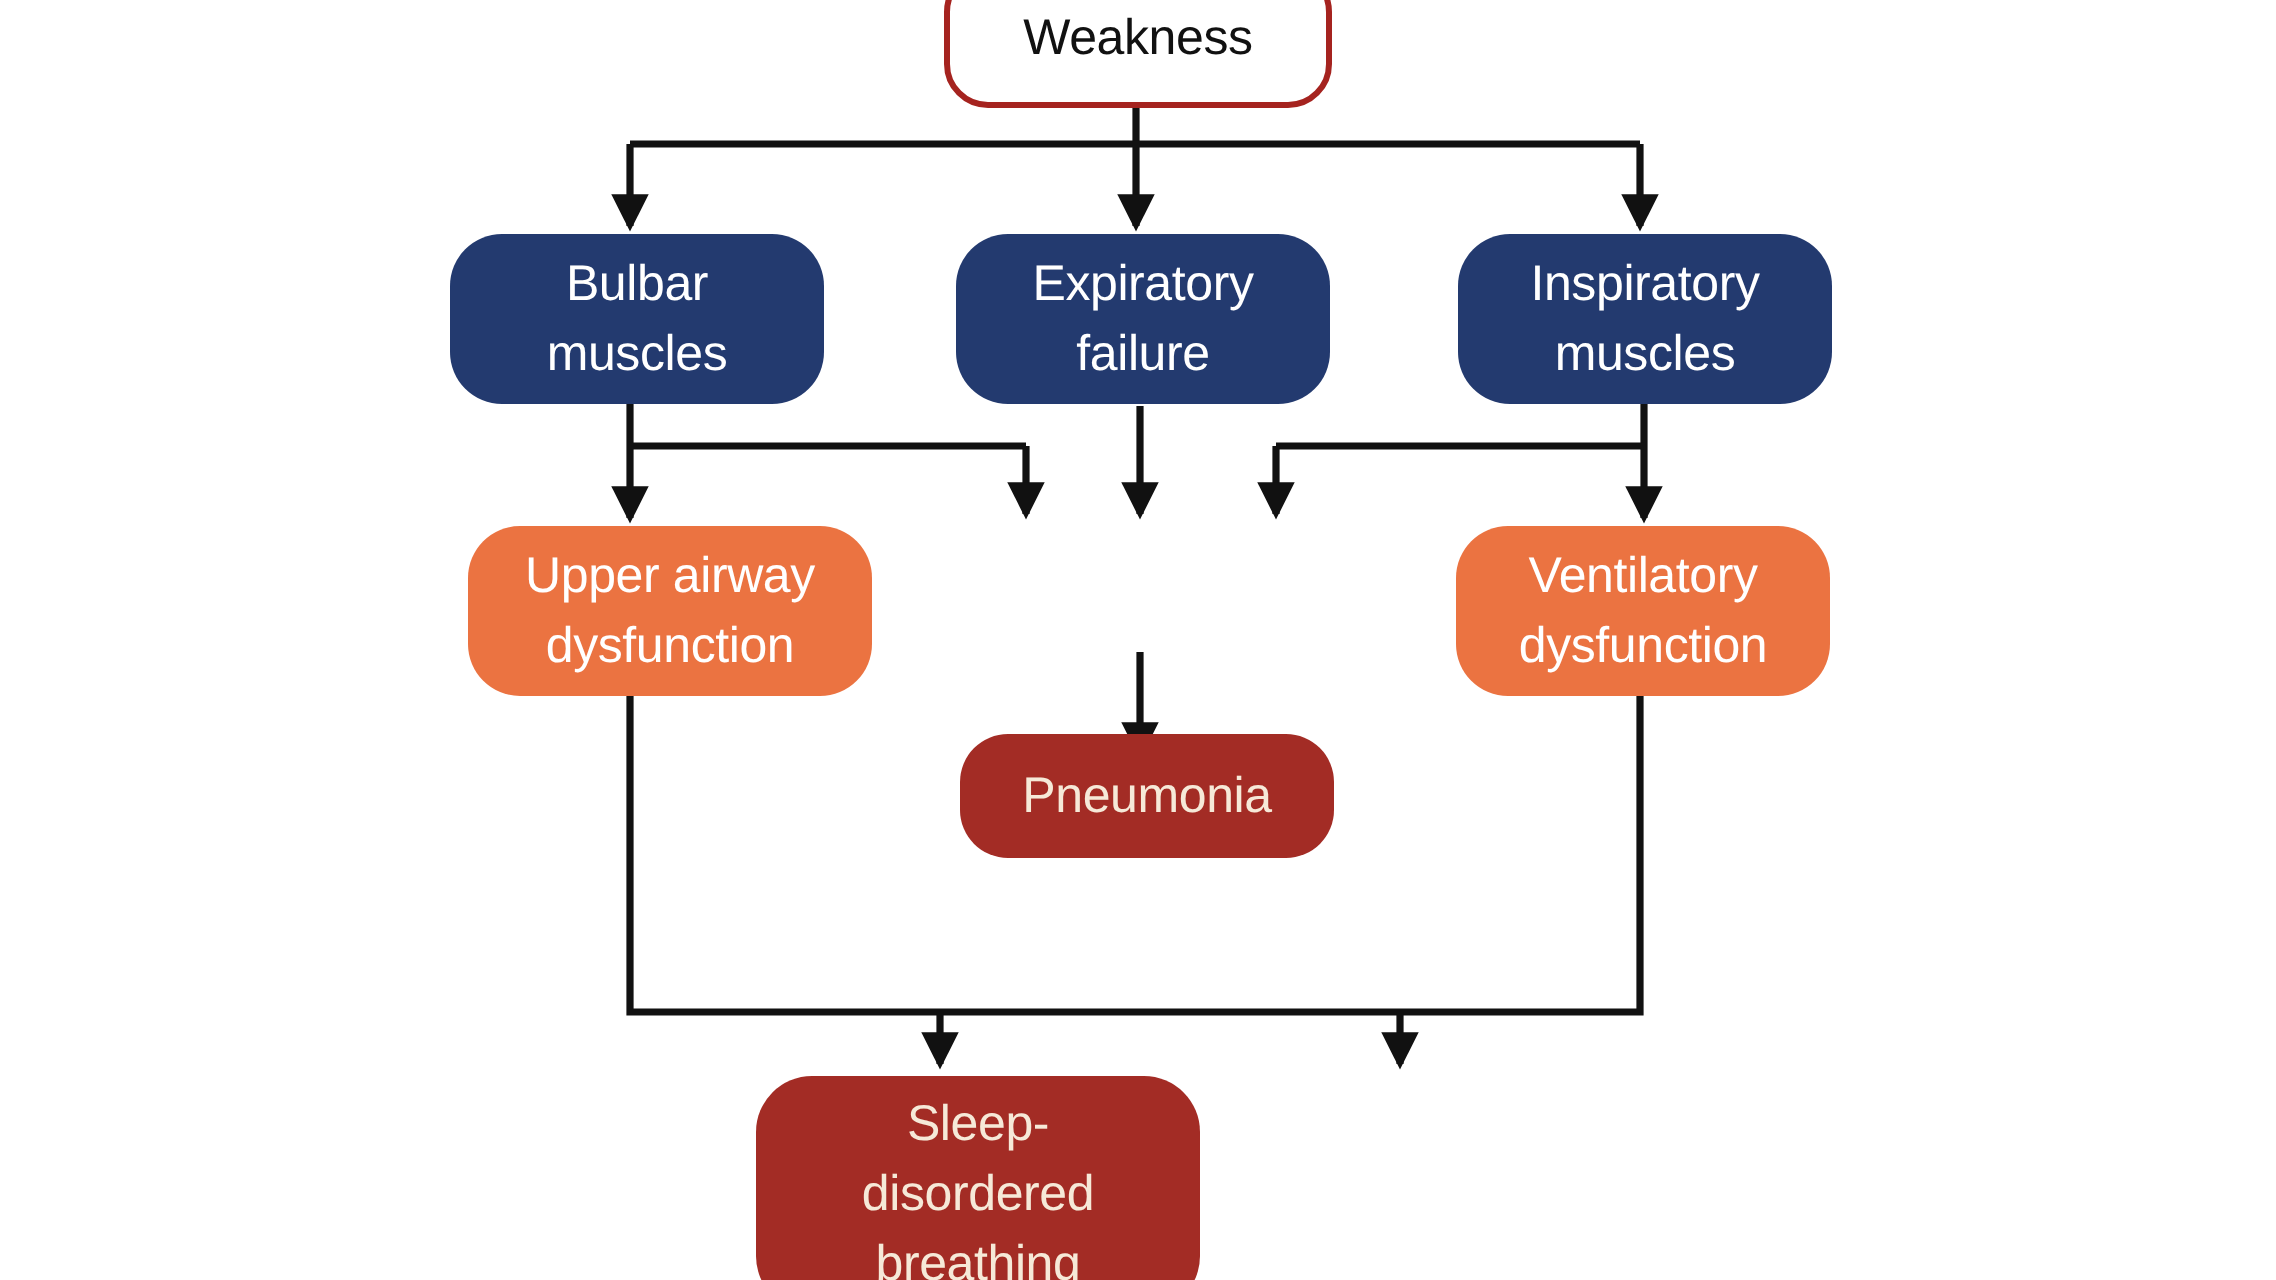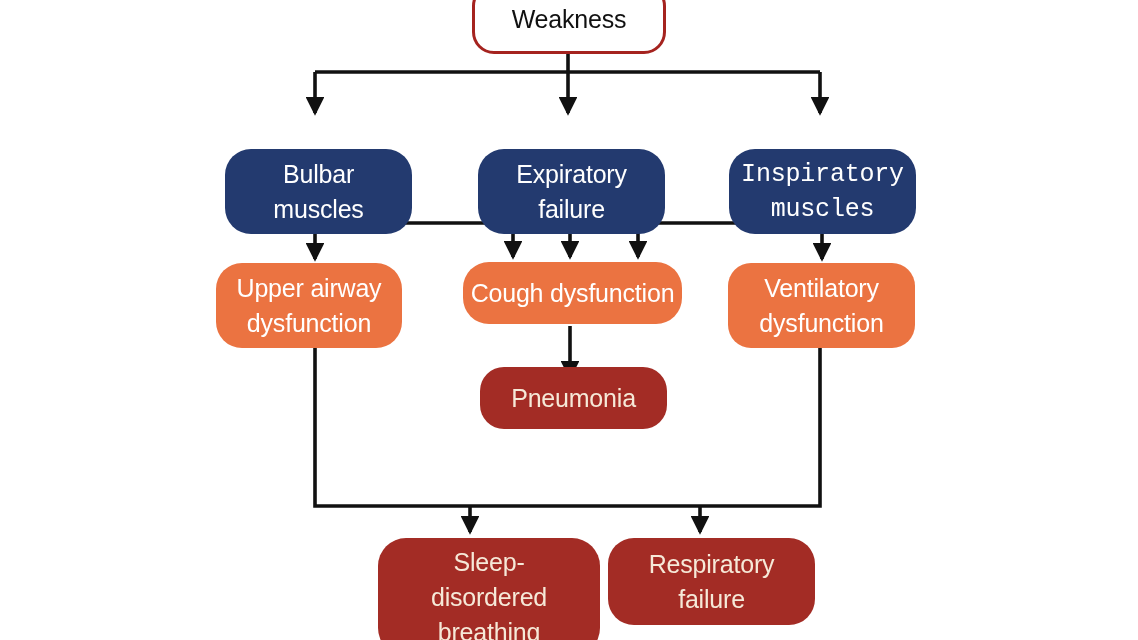--- a/index.html
+++ b/index.html
@@ -32,31 +32,31 @@
     letter-spacing: -0.2px;
     border-radius: 26px;
     color: #ffffff;
   }
   .node.root {
     background: #ffffff;
     border: 3.5px solid var(--root_border, #a5231f);
     color: var(--root_text, #111);
     border-radius: 22px;
   }
-  .node.muscle { background: var(--muscle_bg, #233a6f); color: var(--muscle_text, #fff); margin-top: 32px; }
+  .node.muscle { background: var(--muscle_bg, #233a6f); color: var(--muscle_text, #fff); }
   .node.dys    { background: var(--dysfunction_bg, #eb7341); color: var(--dysfunction_text, #fff); }
   .node.outcome{ background: var(--outcome_bg, #a32c25); color: var(--outcome_text, #f6e9d8); }
 
   #n-weakness    { left: 472px; top: -16px;  width: 188px; height: 64px; }
   #n-bulbar      { left: 225px; top: 117px;  width: 187px; height: 85px; }
   #n-expiratory  { left: 478px; top: 117px;  width: 187px; height: 85px; }
-  #n-inspiratory { left: 729px; top: 117px;  width: 187px; height: 85px; font-family: Liberation Mono, monospace; }
-  #n-upper       { left: 216px; top: 263px;  width: 186px; height: 85px; }
+  #n-inspiratory { left: 729px; top: 117px;  width: 187px; height: 85px; }
+  #n-upper       { left: 234px; top: 263px;  width: 202px; height: 85px; }
   #n-cough       { left: 463px; top: 262px;  width: 219px; height: 62px; }
-  #n-ventilatory { left: 728px; top: 263px;  width: 187px; height: 85px; border-radius: 23px; }
+  #n-ventilatory { left: 728px; top: 263px;  width: 187px; height: 85px; }
   #n-pneumonia   { left: 480px; top: 367px;  width: 187px; height: 62px; border-radius: 24px; }
   #n-sleep       { left: 378px; top: 538px;  width: 222px; height: 118px; border-radius: 28px; }
   #n-respfail    { left: 608px; top: 538px;  width: 207px; height: 87px; }
 </style>
 </head>
 <body>
 
 <div class="canvas">
 
   <svg class="edges" viewBox="0 0 1138 640" xmlns="http://www.w3.org/2000/svg">
@@ -98,27 +98,24 @@
 
   <div class="node muscle" id="n-expiratory">Expiratory
 failure</div>
 
   <div class="node muscle" id="n-inspiratory">Inspiratory
 muscles</div>
 
   <div class="node dys" id="n-upper">Upper airway
 dysfunction</div>
 
-  <div class="node dys" id="n-cough">Cough dysfunction</div>
 
   <div class="node dys" id="n-ventilatory">Ventilatory
 dysfunction</div>
 
   <div class="node outcome" id="n-pneumonia">Pneumonia</div>
 
   <div class="node outcome" id="n-sleep">Sleep-
 disordered
 breathing</div>
 
-  <div class="node outcome" id="n-respfail">Respiratory
-failure</div>
 
 </div>
 
 </body></html>

